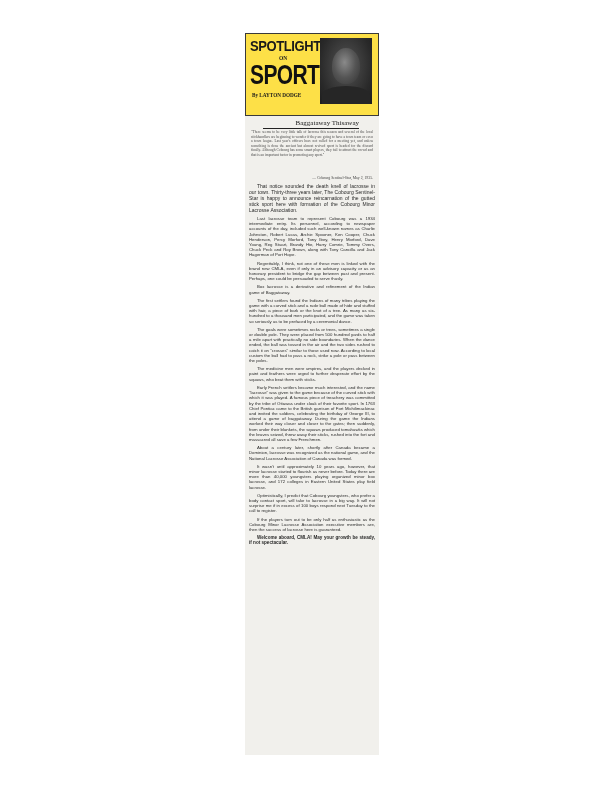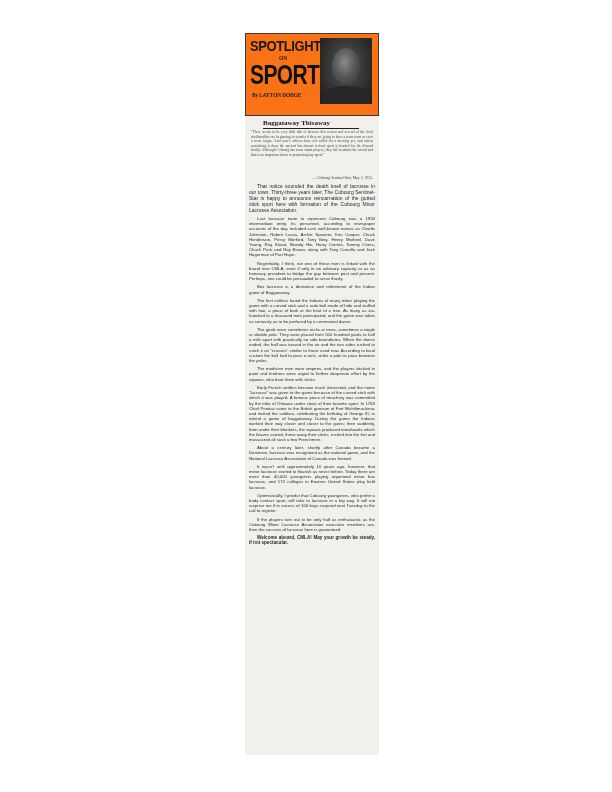--- a/index.html
+++ b/index.html
@@ -3,37 +3,37 @@
   <meta charset="utf-8">
   <style>
     html, body { margin:0; padding:0; background:#ffffff; }
     body { width:612px; height:792px; position:relative; overflow:hidden; }
     .clip {
       position:absolute; left:245px; top:33px; width:134px; height:722px;
       background:#f1f0ec;
     }
     .masthead {
       position:absolute; left:0; top:0; width:132px; height:81px;
-      border:1.5px solid #3a3a3a; background:#f97316;
+      border:1.5px solid #3a3a3a; background:#fde047;
     }
     .mh-left { position:absolute; left:4px; top:4px; width:66px; text-align:center; }
     .mh-spot { font-family:"Liberation Sans", sans-serif; font-weight:bold; font-size:13px; letter-spacing:-0.4px; color:#1a1a1a; transform:scaleY(1.15); }
     .mh-on { font-family:"Liberation Serif", serif; font-size:5.5px; font-weight:bold; margin-top:2px; color:#222; }
     .mh-sports { font-family:"Liberation Sans", sans-serif; font-weight:bold; font-size:21px; letter-spacing:-0.6px; line-height:22px; color:#111; transform:scaleY(1.3); margin-top:3px; }
     .mh-by { font-family:"Liberation Serif", serif; font-weight:bold; font-size:5.2px; margin-top:6px; color:#1a1a1a; text-align:left; padding-left:2px; }
     .photo {
       position:absolute; left:74px; top:4px; width:52px; height:66px;
       background: radial-gradient(ellipse at 50% 42%, #6a6a6a 0%, #3f3f3f 35%, #2a2a2a 70%, #1d1d1d 100%);
     }
     .face { position:absolute; left:12px; top:10px; width:28px; height:36px; border-radius:50% 50% 45% 45%;
       background: radial-gradient(ellipse at 45% 40%, #8a8a8a 0%, #555 50%, #333 100%); }
     .shoulders { position:absolute; left:2px; top:48px; width:48px; height:18px; border-radius:50% 50% 0 0; background:#262626; }
     .headline {
-      position:absolute; left:18px; top:86px; width:96px; text-align:left;
-      font-family:"Liberation Serif", serif; font-weight:bold; font-size:7px; color:#1a1a1a;
+      position:absolute; left:18px; top:86px; width:96px; text-align:right;
+      font-family:"Liberation Serif", serif; font-weight:normal; font-size:7px; color:#1a1a1a;
       border-bottom:1.5px solid #222; padding-bottom:1px;
     }
     .quote {
       position:absolute; left:6px; top:97px; width:122px;
       font-family:"Liberation Serif", serif; font-size:3.6px; line-height:4.6px; color:#4a4a4a; text-align:justify;
     }
     .quote-src { position:absolute; left:6px; top:143px; width:122px; text-align:right;
       font-family:"Liberation Serif", serif; font-size:3.8px; color:#444; }
     .body-text {
       position:absolute; left:4px; top:150px; width:126px;

